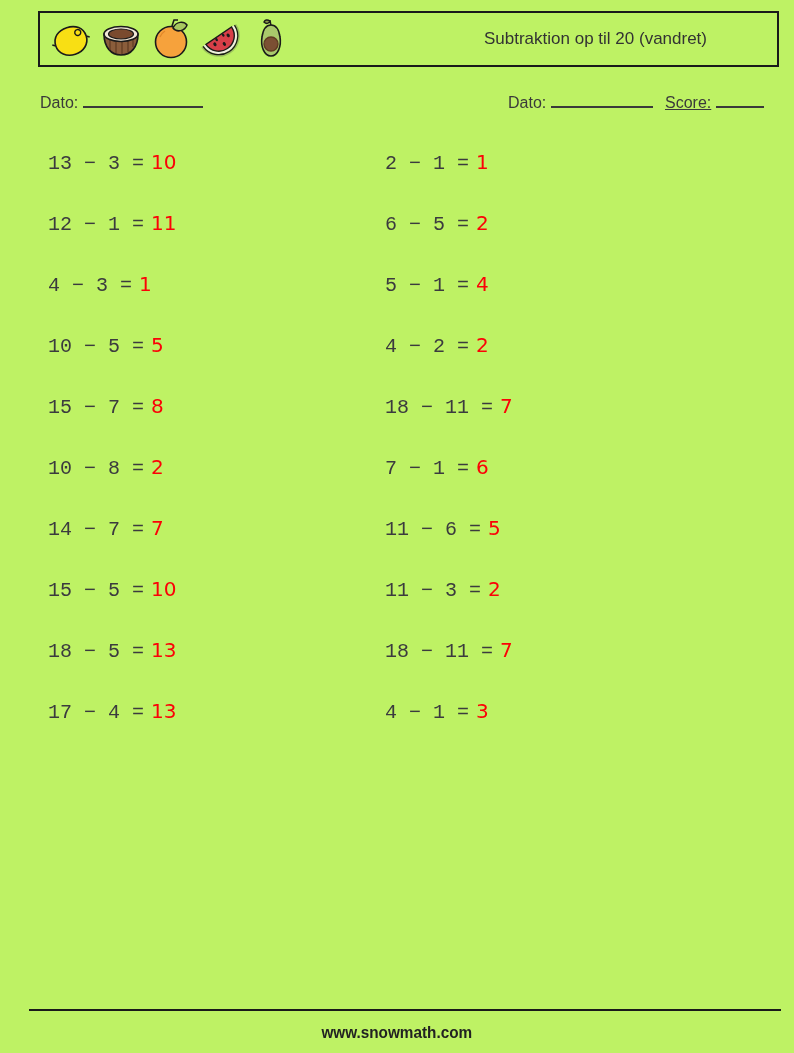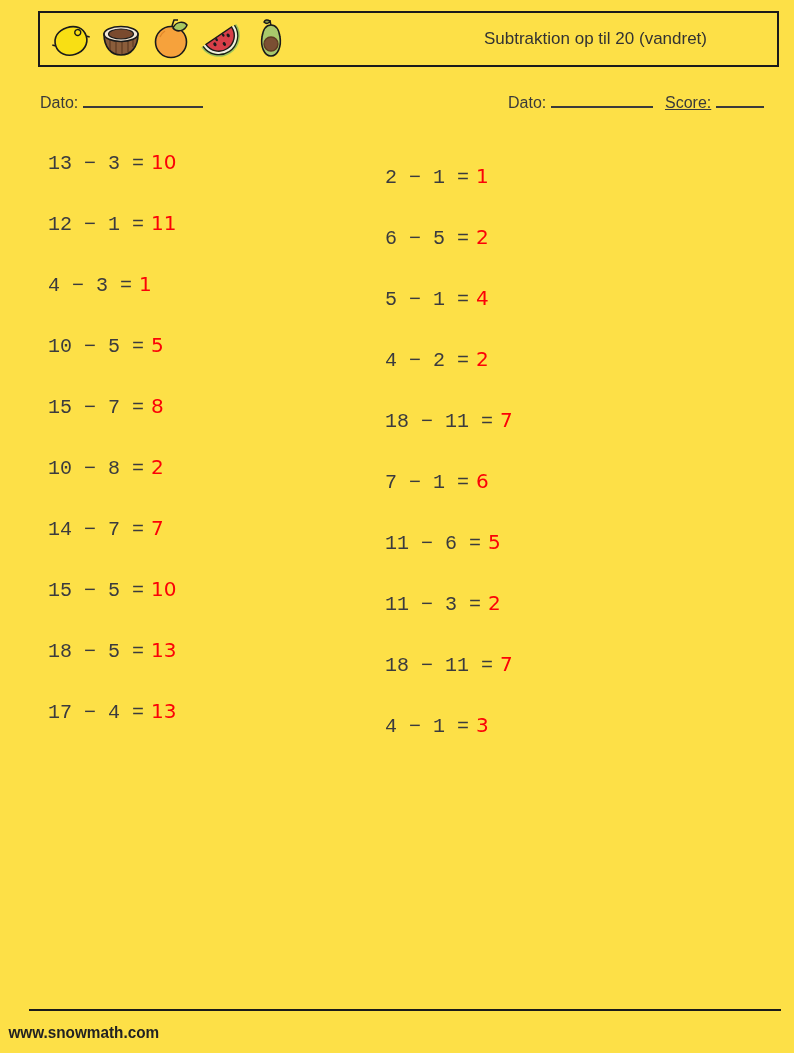--- a/index.html
+++ b/index.html
@@ -1,20 +1,20 @@
 <!DOCTYPE html>
 <html><head>
 <meta charset="utf-8">
 <style>
   html, body { margin: 0; padding: 0; background: #ffffff; }
   .page {
     position: relative;
     width: 794px;
     height: 1053px;
-    background: #fde047;
+    background: #bef264;
     font-family: "DejaVu Sans", "Liberation Sans", sans-serif;
     overflow: hidden;
   }
 
   
   .header-box {
     position: absolute;
     left: 38px; top: 11px;
     width: 741px; height: 56px;
     border: 2px solid #1a1a1a;
@@ -47,21 +47,21 @@
     margin-left: 5px;
     vertical-align: baseline;
   }
   .blank-navn  { width: 120px; }
   .blank-dato  { width: 102px; }
   .blank-score { width: 48px; }
 
   
   .col { position: absolute; top: 150px; }
   .col-left  { left: 48px; }
-  .col-right { left: 385px; margin-top: 14px; }
+  .col-right { left: 385px; }
   .problem-row {
     height: 24px;
     margin-bottom: 37px;
     font-size: 20px;
     color: #3b3b3e;
     white-space: nowrap;
   }
   .expr { color: #3b3b3e; font-family: Liberation Mono, monospace; }
   .ans  { margin-left: 7px; font-weight: normal; }
 
@@ -69,21 +69,21 @@
   .footer-line {
     position: absolute;
     left: 29px; top: 1009px;
     width: 752px; height: 2px;
     background: #1a1a1a;
   }
   .footer-url {
     position: absolute;
     top: 1023px; left: 0;
     width: 100%;
-    text-align: left;
+    text-align: center;
     font-family: "Liberation Sans", sans-serif;
     font-size: 17px;
     font-weight: bold;
     color: #222222;
   }
   .footer-url span { display: inline-block; transform: scaleX(0.9); transform-origin: center; }
 </style>
 </head>
 <body>
 

